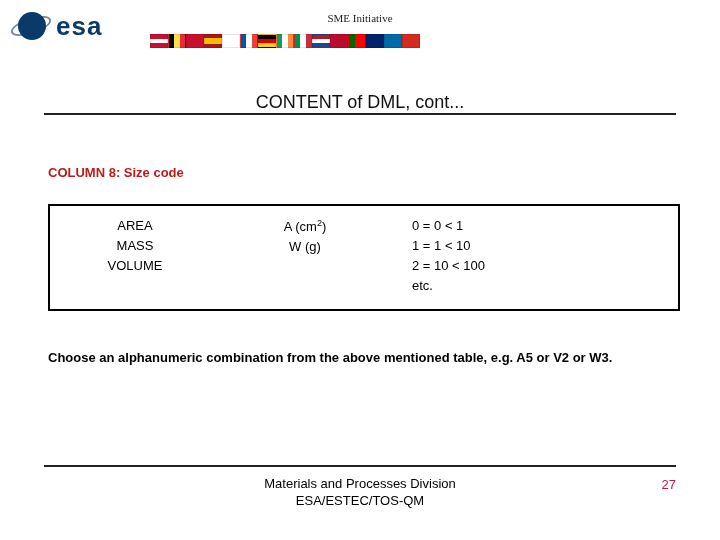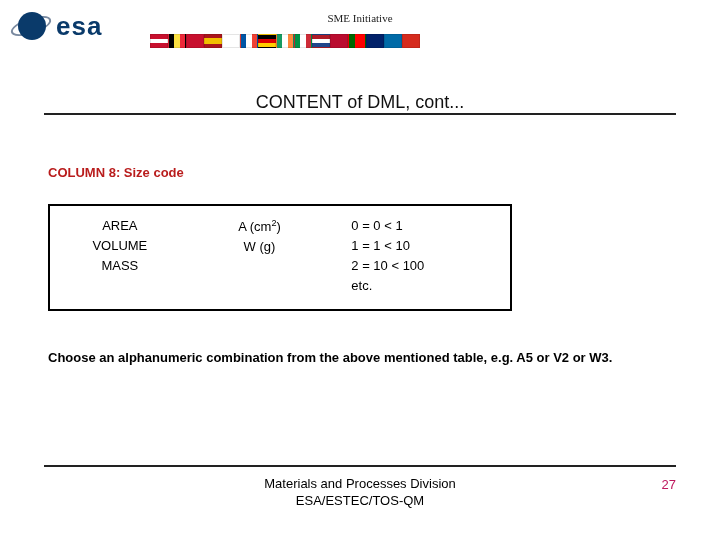--- a/index.html
+++ b/index.html
@@ -94,21 +94,21 @@
     margin-top: 50px;
   }
   .col-heading {
     font-size: 13px;
     font-weight: bold;
     color: #b91c1c;
     margin-bottom: 24px;
   }
   .size-table {
     border: 2px solid #000;
-    width: 464px;
+    width: 632px;
     display: flex;
   }
   .st-col {
     padding: 10px 14px 12px 14px;
     font-size: 13px;
     color: #000;
     line-height: 1.55;
   }
   .st-col.c1 { width: 170px; text-align: center; }
   .st-col.c2 { width: 170px; text-align: center; }
@@ -186,22 +186,22 @@
 
 <div class="slide-title">CONTENT of DML, cont...</div>
 <hr class="hr-top">
 
 <div class="content">
   <div class="col-heading">COLUMN 8: Size code</div>
 
   <div class="size-table">
     <div class="st-col c1" id="stc1">
         <div>AREA</div>
+        <div>MASS</div>
         <div>VOLUME</div>
-        <div>MASS</div>
       </div>
     <div class="st-col c2" id="stc2">
         <div>A (cm<sup>2</sup>)</div>
         <div>W (g)</div>
       </div>
     <div class="st-col c3" id="stc3">
         <div>0 = 0 &lt; 1</div>
         <div>1 = 1 &lt; 10</div>
         <div>2 = 10 &lt; 100</div>
         <div>etc.</div>

